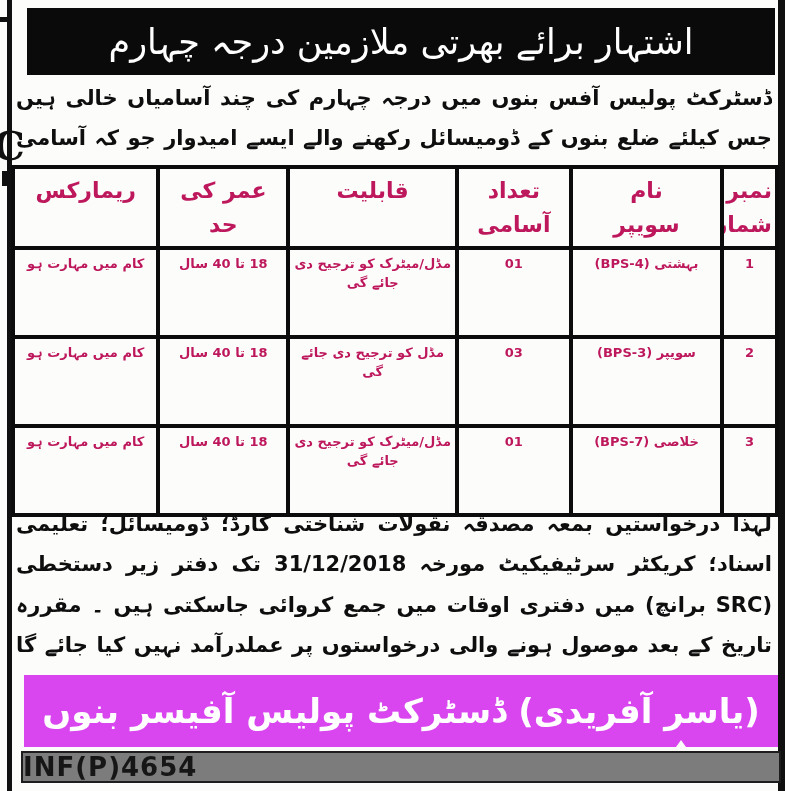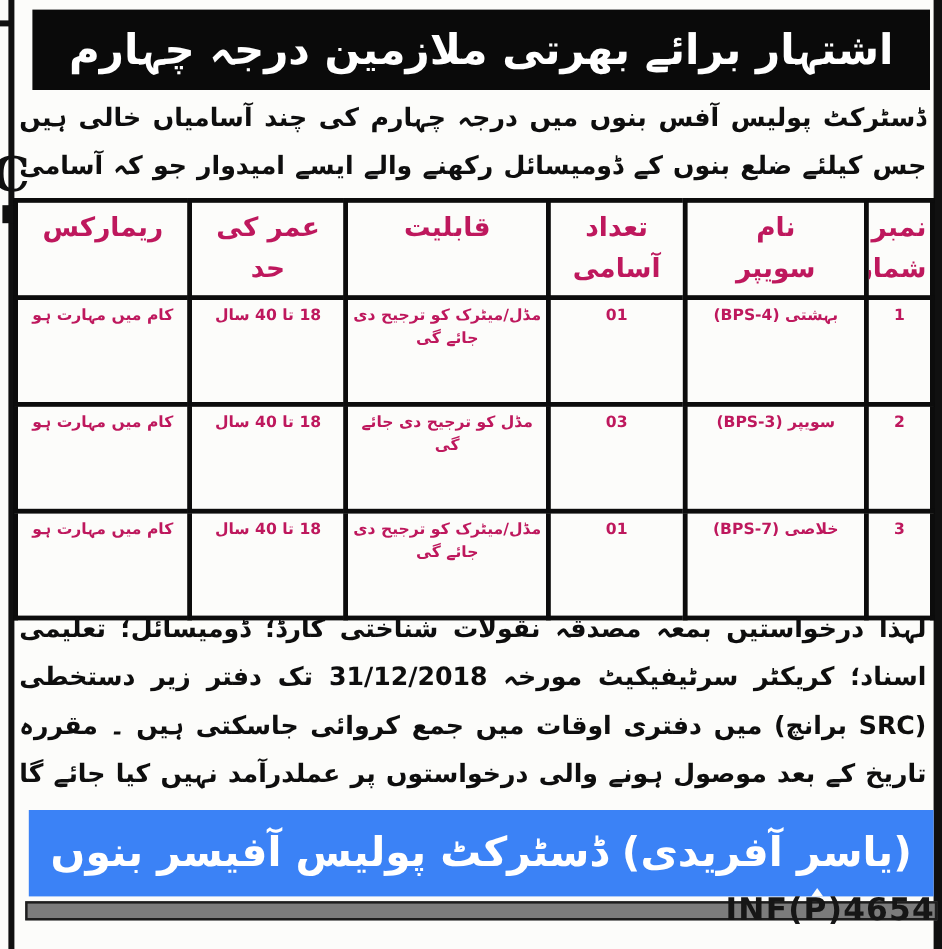--- a/index.html
+++ b/index.html
@@ -26,21 +26,21 @@
   }
   .left-dot   { position: absolute; left: 2px; top: 171px; width: 10px; height: 15px; background: #101010; }
 
   
   .title-bar {
     position: absolute; left: 27px; top: 8px; width: 748px; height: 67px;
     background: #0a0a0a;
     display: flex; align-items: center; justify-content: center;
   }
   .title-text {
-    color: #ffffff; font-weight: bold; font-size: 35px;
+    color: #ffffff; font-weight: normal; font-size: 35px;
     white-space: nowrap; direction: rtl;
   }
 
   
   .intro {
     position: absolute; left: 16px; top: 79px; width: 756px; height: 84px;
     direction: rtl; text-align: justify;
     font-size: 21px; font-weight: bold; line-height: 1.9;
     overflow: hidden;
   }
@@ -71,39 +71,39 @@
   .details {
     position: absolute; left: 16px; top: 504px; width: 756px; height: 168px;
     direction: rtl; text-align: justify;
     font-size: 21px; font-weight: bold; line-height: 1.92;
     overflow: hidden;
   }
 
   
   .sign-bar {
     position: absolute; left: 24px; top: 675px; width: 754px; height: 72px;
-    background: #3b82f6;
+    background: #d946ef;
     display: flex; align-items: center; justify-content: center;
   }
   .sign-text {
     color: #ffffff; font-weight: bold; font-size: 34px;
     white-space: nowrap; direction: rtl;
   }
   .bar-notch {
     position: absolute; left: 652px; bottom: 0;
     width: 0; height: 0;
     border-left: 5px solid transparent; border-right: 5px solid transparent;
     border-bottom: 7px solid #fcfcfa;
   }
 
   
   .inf-bar {
-    position: absolute; left: 21px; top: 751px; width: 760px; height: 16px;
+    position: absolute; left: 21px; top: 751px; width: 760px; height: 32px;
     background: #7c7c7c; border: 2px solid #1d1d1d; box-sizing: border-box;
-    display: flex; align-items: center; justify-content: flex-end;
+    display: flex; align-items: center; justify-content: flex-start;
   }
   .inf-text { color: #161616; font-weight: bold; font-size: 26px; letter-spacing: 1px; }
 </style>
 </head>
 <body>
 
 <div class="page">
 
   <div class="left-rule"></div>
   <div class="right-rule"></div>

